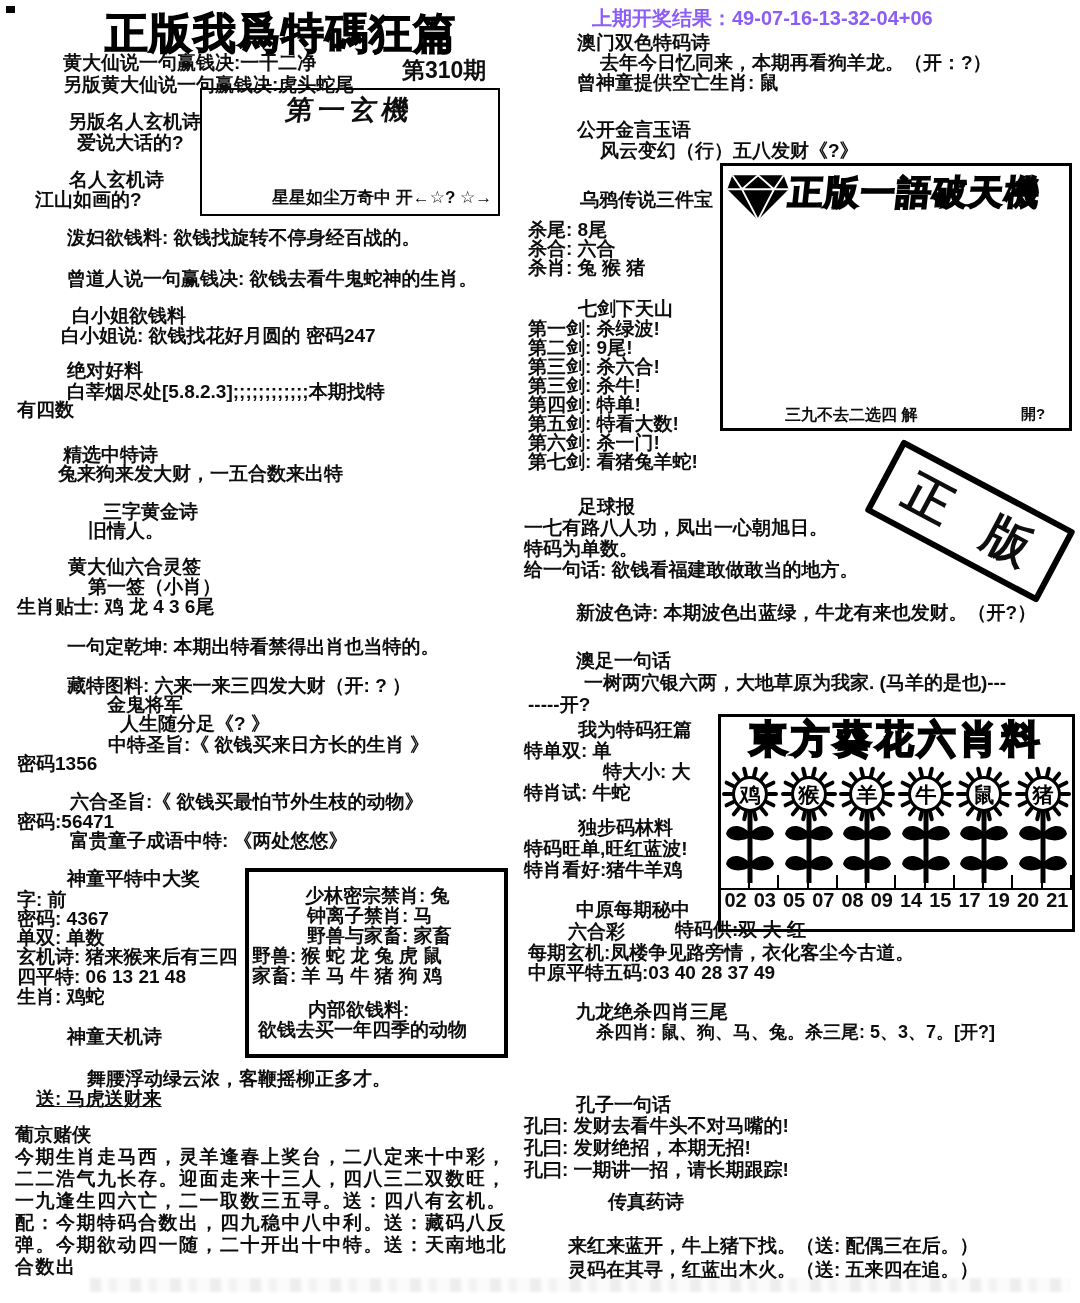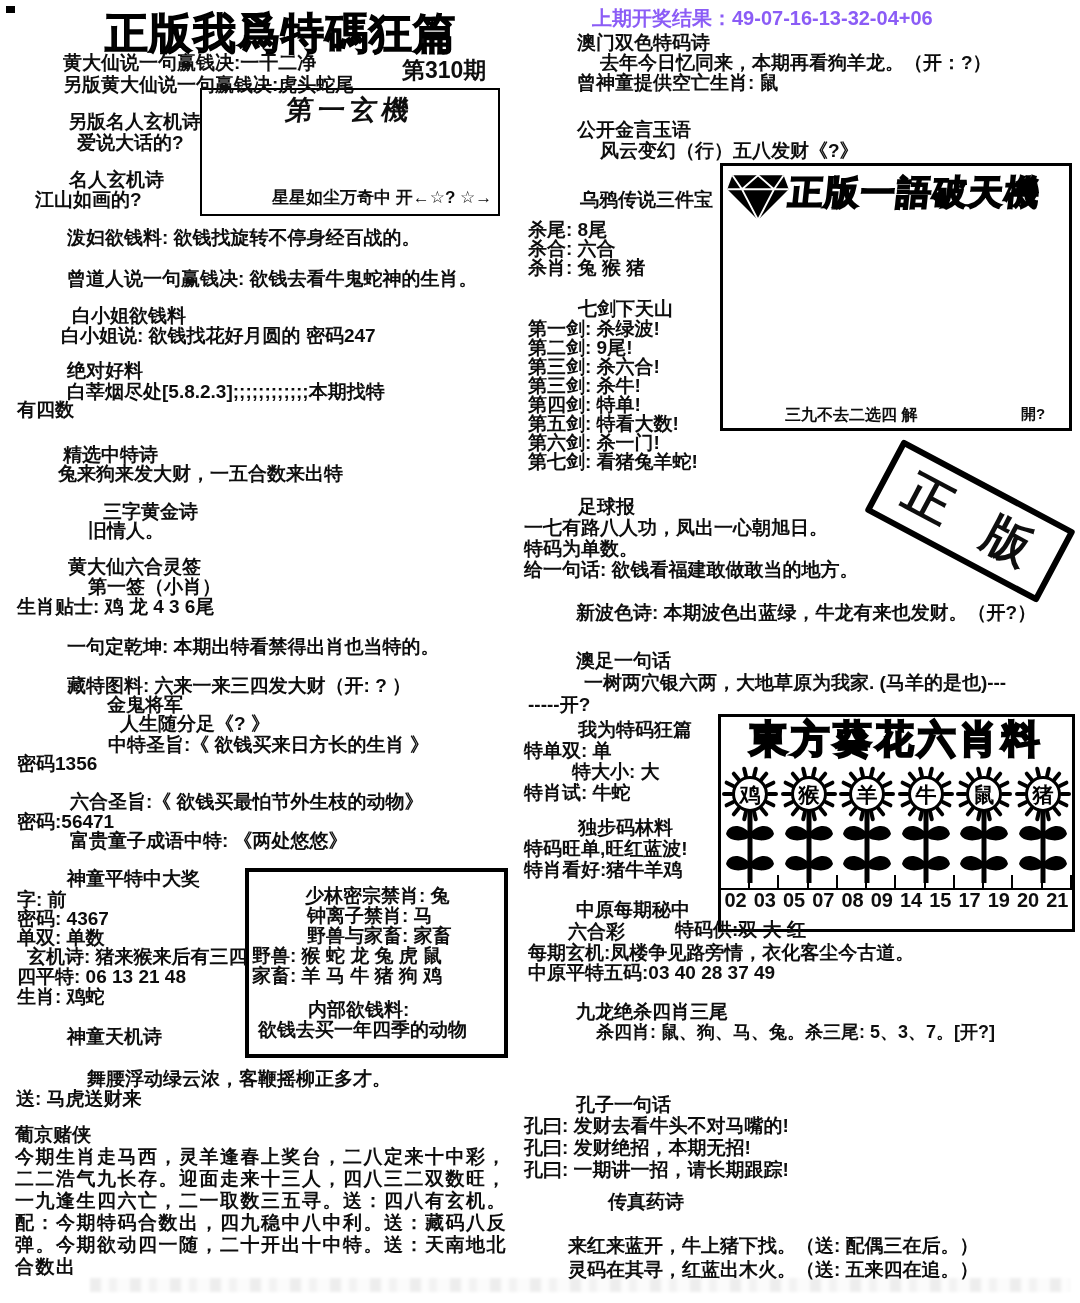--- a/index.html
+++ b/index.html
@@ -255,26 +255,26 @@
     <div class="t" style="left: 80px; top: 714px; margin-left: 40px;">人生随分足《? 》</div>
     <div class="t" style="left: 108px; top: 735px;">中特圣旨:《 欲钱买来日方长的生肖 》</div>
     <div class="t" style="left: 17px; top: 754px;">密码1356</div>
     <div class="t" style="left: 70px; top: 792px;">六合圣旨:《 欲钱买最怕节外生枝的动物》</div>
     <div class="t" style="left: 17px; top: 812px;">密码:56471</div>
     <div class="t" style="left: 70px; top: 831px;">富贵童子成语中特: 《两处悠悠》</div>
     <div class="t" style="left: 67px; top: 869px;">神童平特中大奖</div>
     <div class="t" style="left: 17px; top: 890px;">字: 前</div>
     <div class="t" style="left: 17px; top: 909px;">密码: 4367</div>
     <div class="t" style="left: 17px; top: 928px;">单双: 单数</div>
-    <div class="t" style="left: 17px; top: 947px; margin-left: 10px;">玄机诗: 猪来猴来后有三四</div>
+    <div class="t" style="left: 17px; top: 947px;">玄机诗: 猪来猴来后有三四</div>
     <div class="t" style="left: 17px; top: 967px;">四平特: 06 13 21 48</div>
     <div class="t" style="left: 17px; top: 987px;">生肖: 鸡蛇</div>
     <div class="t" style="left: 67px; top: 1027px;">神童天机诗</div>
     <div class="t" style="left: 87px; top: 1069px;">舞腰浮动绿云浓，客鞭摇柳正多才。</div>
-    <div class="t" style="left: 16px; top: 1089px;">送: 马虎送财来</div>
+    <div class="t" style="left: 36px; top: 1089px; text-decoration: underline;">送: 马虎送财来</div>
     <div class="t" style="left: 15px; top: 1125px;">葡京赌侠</div>
     <div class="t" style="left: 15px; top: 1147px; letter-spacing: 1.5px;">今期生肖走马西，灵羊逢春上奖台，二八定来十中彩，</div>
     <div class="t" style="left: 15px; top: 1169px; letter-spacing: 1.5px;">二二浩气九长存。迎面走来十三人，四八三二双数旺，</div>
     <div class="t" style="left: 15px; top: 1191px; letter-spacing: 1.5px;">一九逢生四六亡，二一取数三五寻。送：四八有玄机。</div>
     <div class="t" style="left: 15px; top: 1213px; letter-spacing: 1.5px;">配：今期特码合数出，四九稳中八中利。送：藏码八反</div>
     <div class="t" style="left: 15px; top: 1235px; letter-spacing: 1.5px;">弹。今期欲动四一随，二十开出十中特。送：天南地北</div>
     <div class="t" style="left: 15px; top: 1257px; letter-spacing: 1.5px;">合数出</div>
     <div class="t" style="left: 305px; top: 886px;">少林密宗禁肖: 兔</div>
     <div class="t" style="left: 307px; top: 906px;">钟离子禁肖: 马</div>
     <div class="t" style="left: 307px; top: 926px;">野兽与家畜: 家畜</div>
@@ -303,21 +303,21 @@
     <div class="t" style="left: 578px; top: 497px;">足球报</div>
     <div class="t" style="left: 524px; top: 518px;">一七有路八人功，凤出一心朝旭日。</div>
     <div class="t" style="left: 524px; top: 539px;">特码为单数。</div>
     <div class="t" style="left: 524px; top: 560px;">给一句话: 欲钱看福建敢做敢当的地方。</div>
     <div class="t" style="left: 576px; top: 603px;">新波色诗: 本期波色出蓝绿，牛龙有来也发财。（开?）</div>
     <div class="t" style="left: 576px; top: 651px;">澳足一句话</div>
     <div class="t" style="left: 584px; top: 673px;">一树两穴银六两，大地草原为我家. (马羊的是也)---</div>
     <div class="t" style="left: 528px; top: 695px;">-----开?</div>
     <div class="t" style="left: 578px; top: 720px;">我为特码狂篇</div>
     <div class="t" style="left: 524px; top: 741px;">特单双: 单</div>
-    <div class="t" style="left: 524px; top: 762px; padding-left: 48px;">特大小: 大</div>
+    <div class="t" style="left: 555px; top: 762px; padding-left: 48px;">特大小: 大</div>
     <div class="t" style="left: 524px; top: 783px;">特肖试: 牛蛇</div>
     <div class="t" style="left: 578px; top: 818px;">独步码林料</div>
     <div class="t" style="left: 524px; top: 839px;">特码旺单,旺红蓝波!</div>
     <div class="t" style="left: 524px; top: 860px;">特肖看好:猪牛羊鸡</div>
     <div class="t" style="left: 576px; top: 900px;">中原每期秘中</div>
     <div class="t" style="left: 568px; top: 922px;">六合彩</div>
     <div class="t" style="left: 675px; top: 920px;">特码供:双 大 红</div>
     <div class="t" style="left: 528px; top: 943px;">每期玄机:凤楼争见路旁情，衣化客尘今古道。</div>
     <div class="t" style="left: 528px; top: 963px;">中原平特五码:03 40 28 37 49</div>
     <div class="t" style="left: 576px; top: 1002px;">九龙绝杀四肖三尾</div>

